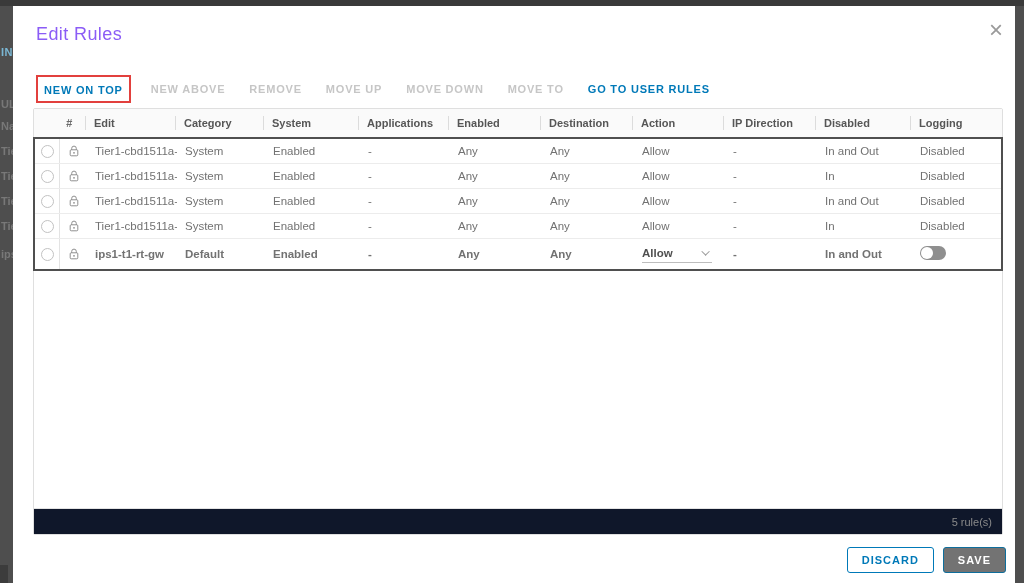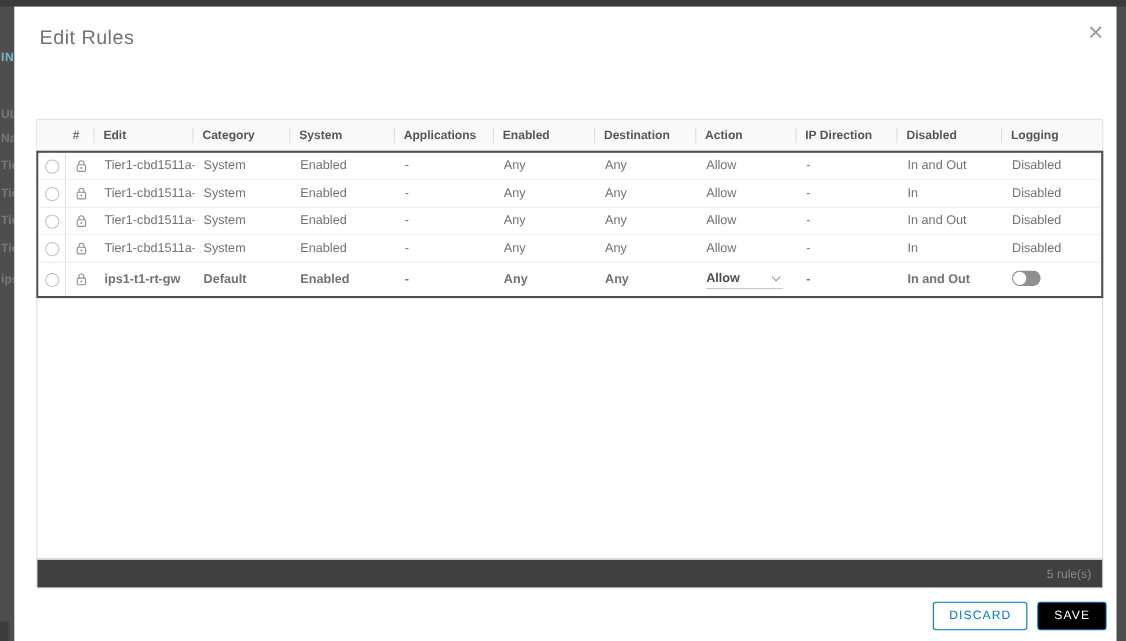--- a/index.html
+++ b/index.html
@@ -11,21 +11,21 @@
   .frag { position:absolute; left:1px; width:12px; overflow:hidden; white-space:nowrap;
     font-size:11px; color:#9b9b9b; opacity:.55; font-weight:700; }
   .frag.blue { color:#7fc2e2; opacity:.9; letter-spacing:.5px; }
   #corner-block { position:absolute; left:0; top:565px; width:8px; height:18px; background:#3c3c3c; }
   #topbar { position:absolute; left:0; top:0; width:1024px; height:6px; background:#3a3a3a; }
 
   
   #modal { position:absolute; left:13px; top:6px; width:1002px; height:577px; background:#ffffff; }
 
   #dlg-title { position:absolute; left:23px; top:18px; font-size:18px; font-weight:400;
-    color:#737373; letter-spacing:.4px; }
+    color:#8b5cf6; letter-spacing:.4px; }
   #close-x { position:absolute; right:12px; top:12px; font-size:24px; line-height:24px;
     color:#9a9a9a; cursor:pointer; background:none; border:none; font-family:inherit; }
 
   
   #toolbar { position:absolute; left:23px; top:69px; display:flex; align-items:center; gap:24px; }
   .tb { background:none; border:none; font-family:inherit; font-size:11px; font-weight:700;
     letter-spacing:.8px; cursor:pointer; white-space:nowrap; }
   .tb.enabled { color:#0079b8; }
   .tb.disabled { color:#c6c6c6; }
   .redbox { display:inline-block; border:2px solid #e2403d; padding:3px 6px; margin-right:-4px; }
@@ -58,30 +58,30 @@
     width:70px; border-bottom:1px solid #bdbdbd; padding:2px 2px 3px 0; cursor:pointer;
     color:#4f4f4f; font-size:11.5px; }
   .chev { width:6px; height:6px; border-left:1.5px solid #9a9a9a; border-bottom:1.5px solid #9a9a9a;
     transform:rotate(-45deg) translateY(-2px); display:inline-block; }
 
   .toggle { position:relative; width:26px; height:14px; background:#8f8f8f; border-radius:7px;
     display:inline-block; cursor:pointer; }
   .toggle::after { content:""; position:absolute; left:1px; top:1px; width:12px; height:12px;
     background:#fff; border-radius:50%; }
 
-  #table-footer { margin-top:auto; height:26px; background:#404040; border-top:1px solid #e3e3e3;
+  #table-footer { margin-top:auto; height:26px; background:#0f172a; border-top:1px solid #e3e3e3;
     display:flex; align-items:center; justify-content:flex-end; padding-right:10px;
     font-size:11px; color:#8a8a8a; }
 
   
   #dlg-actions { position:absolute; right:9px; bottom:10px; display:flex; gap:9px; }
-  .btn { height:26px; font-family:inherit; font-size:11px; font-weight:400; letter-spacing:1px;
+  .btn { height:26px; font-family:inherit; font-size:11px; font-weight:700; letter-spacing:1px;
     border-radius:3px; cursor:pointer; padding:0 14px; }
   #discard-btn { background:#fff; color:#0079b8; border:1px solid #0079b8; }
-  #save-btn { background:#000000; color:#fff; border:1px solid #0e6e9c; }
+  #save-btn { background:#737373; color:#fff; border:1px solid #0e6e9c; }
 </style>
 </head>
 <body>
 
 <div id="stage">
   <div id="topbar"></div>
   <div id="frag-holder">
       <span class="frag blue" style="top: 46px;">IN</span>
       <span class="frag" style="top: 98px;">UL</span>
       <span class="frag" style="top: 120px;">Nam</span>
@@ -90,20 +90,31 @@
       <span class="frag" style="top: 195px;">Tie</span>
       <span class="frag" style="top: 220px;">Tie</span>
       <span class="frag" style="top: 248px;">ips</span>
     </div>
   <div id="corner-block"></div>
 
   <div id="modal">
     <div id="dlg-title">Edit Rules</div>
     <button id="close-x">×</button>
 
+    <div id="toolbar">
+      <span class="redbox">
+        <button class="tb enabled">NEW ON TOP</button>
+      </span>
+      <button class="tb disabled">NEW ABOVE</button>
+      <button class="tb disabled">REMOVE</button>
+      <button class="tb disabled">MOVE UP</button>
+      <button class="tb disabled">MOVE DOWN</button>
+      <button class="tb disabled">MOVE TO</button>
+      <button class="tb enabled">GO TO USER RULES</button>
+    </div>
 
     <div id="rules-table">
       <div id="table-header" class="grid">
           <div class="hcell c0"></div>
           <div class="hcell c1">#</div>
           <div class="hcell c2">Edit</div>
           <div class="hcell c3">Category</div>
           <div class="hcell c4">System</div>
           <div class="hcell c5">Applications</div>
           <div class="hcell c6">Enabled</div>

